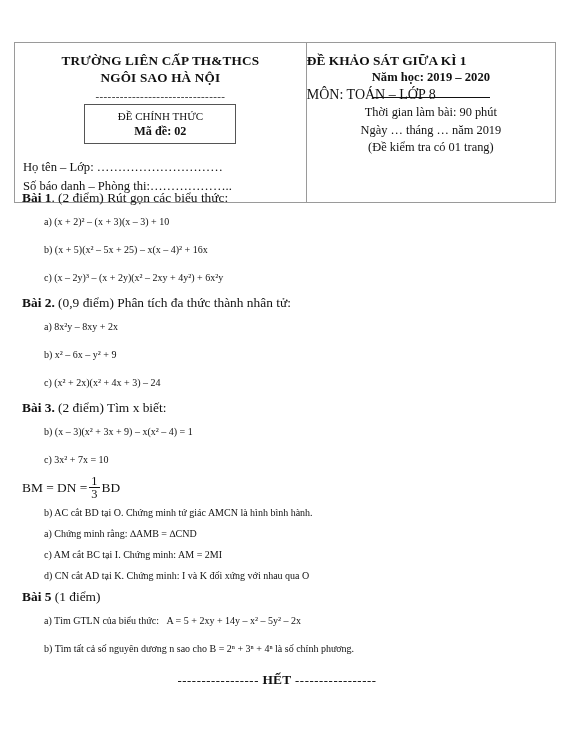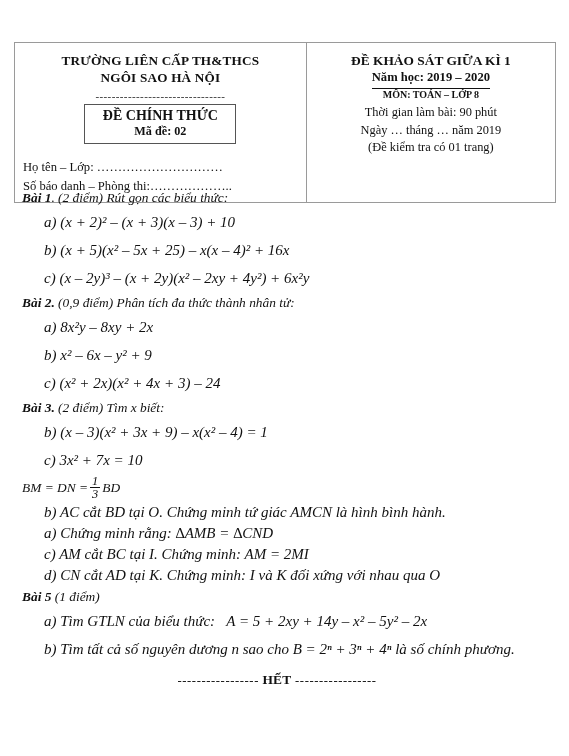--- a/index.html
+++ b/index.html
@@ -59,88 +59,85 @@
     font-family: "Liberation Serif", serif;
   }
   .official-box {
     border: 1.4px solid #555;
     width: 138px;
     margin: 0 auto;
     text-align: center;
     padding: 3px 6px 4px 6px;
   }
   .official-title {
-    font-weight: bold;
-    font-size: 14px;
+    font-weight: normal;
+    font-size: 11px;
     line-height: 16px;
   }
   .official-code {
     font-weight: bold;
     font-size: 12.2px;
     line-height: 15px;
   }
 
   .student-lines {
     padding: 14px 0 6px 8px;
     font-size: 12.6px;
     line-height: 19px;
   }
 
   .exam-title {
-    text-align: center;
     font-weight: bold;
     font-size: 13.4px;
     line-height: 17px;
     padding-top: 9px;
   }
   .school-year {
     text-align: center;
     font-weight: bold;
     font-size: 12.6px;
     line-height: 17px;
   }
   .school-year span {
     border-bottom: 1.3px solid #111;
-    padding-bottom: 4px;
+    padding-bottom: 13px;
   }
   .subject {
-    text-align: center;
-    font-weight: bold;
-    font-size: 10px;
+    font-weight: normal;
+    font-size: 14px;
     line-height: 18px;
   }
   .meta-line {
     text-align: center;
     font-size: 12.4px;
     line-height: 17.5px;
   }
 
   
   .body-area {
     position: absolute;
     left: 22px;
     top: 188px;
     width: 536px;
     font-size: 13.3px;
     line-height: 1.05;
-    font-style: italic;
   }
 
   .prob-head {
     margin: 0 0 2px 0;
     padding: 0;
     font-size: 13.4px;
     line-height: 19px;
   }
   .prob-head b { font-weight: bold; }
 
   .item {
     margin: 0 0 2px 0;
     padding-left: 22px;
-    font-size: 15px;
+    font-size: 10px;
     line-height: 19px;
   }
   .item.math { padding-top: 3px; padding-bottom: 3px; line-height: 20px; }
 
   .frac {
     display: inline-block;
     vertical-align: -0.45em;
     text-align: center;
     margin: 0 2px;
     line-height: 1.0;

